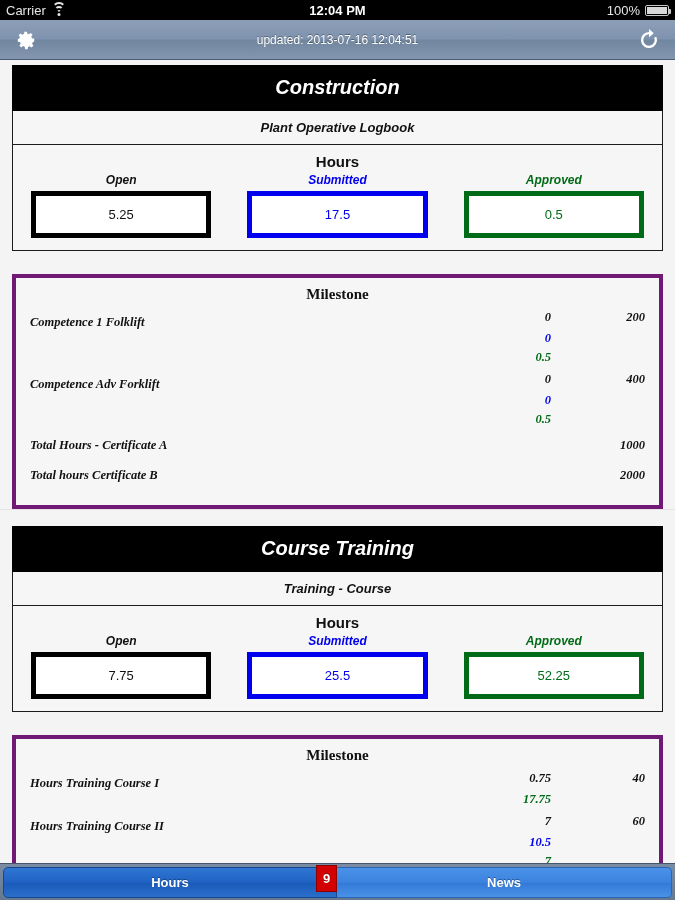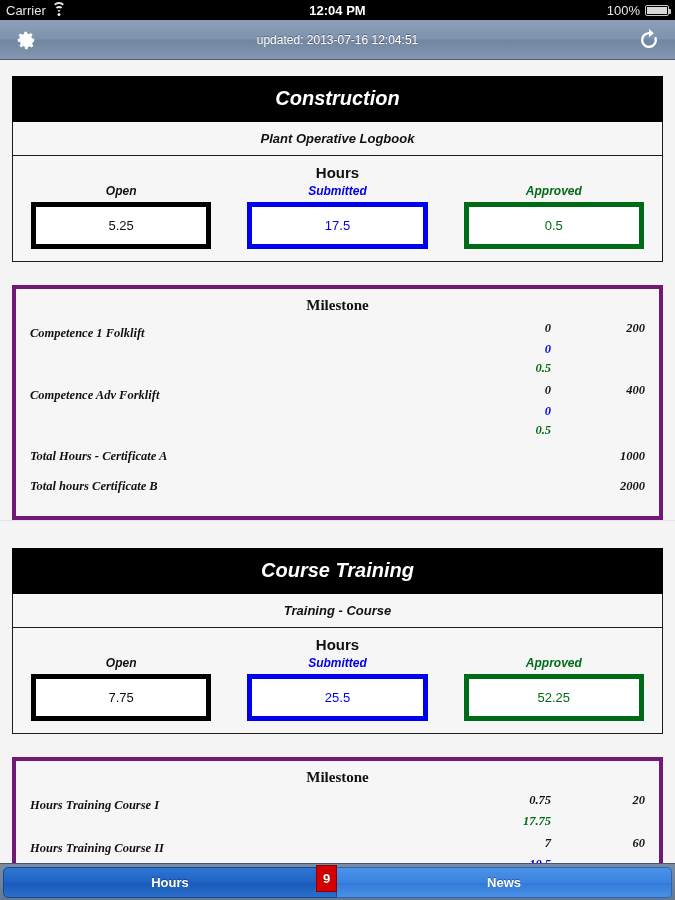--- a/index.html
+++ b/index.html
@@ -68,21 +68,21 @@
     position: absolute; top: 60px; left: 0; width: 675px; height: 803px;
     background: #f4f4f4; overflow: hidden;
   }
   .section { padding: 0 12px; background: #f4f4f4; }
   .sec-gap { height: 12px; background: #f4f4f4; border-top: 1px solid #e4e4e4; }
 
   .sec-title {
     background: #000; color: #fff;
     font-style: italic; font-weight: bold; font-size: 20px;
     text-align: center; padding: 11px 0 12px;
-    margin-top: 16px;
+    margin-top: 5px;
   }
   .sec-sub {
     background: #f6f6f6; border: 1px solid #1c1c1c; border-top: none;
     font-style: italic; font-weight: bold; font-size: 13px; color: #111;
     text-align: center; padding: 9px 0;
   }
 
   .hours-box {
     background: #f6f6f6; border: 1px solid #1c1c1c; border-top: none;
     padding: 8px 0 12px;
@@ -296,21 +296,21 @@
           </div>
         </div>
       </div>
 
       <div class="ms-box">
         <div class="ms-title">Milestone</div>
 
         <div class="ms-row">
           <span class="name">Hours Training Course I</span>
           <span class="v1 c-black">0.75</span>
-          <span class="v2 c-black">20</span>
+          <span class="v2 c-black">40</span>
         </div>
         <div class="ms-row sub-line">
           <span class="v1 c-green">17.75</span>
         </div>
 
         <div class="ms-row">
           <span class="name">Hours Training Course II</span>
           <span class="v1 c-black">7</span>
           <span class="v2 c-black">60</span>
         </div>

